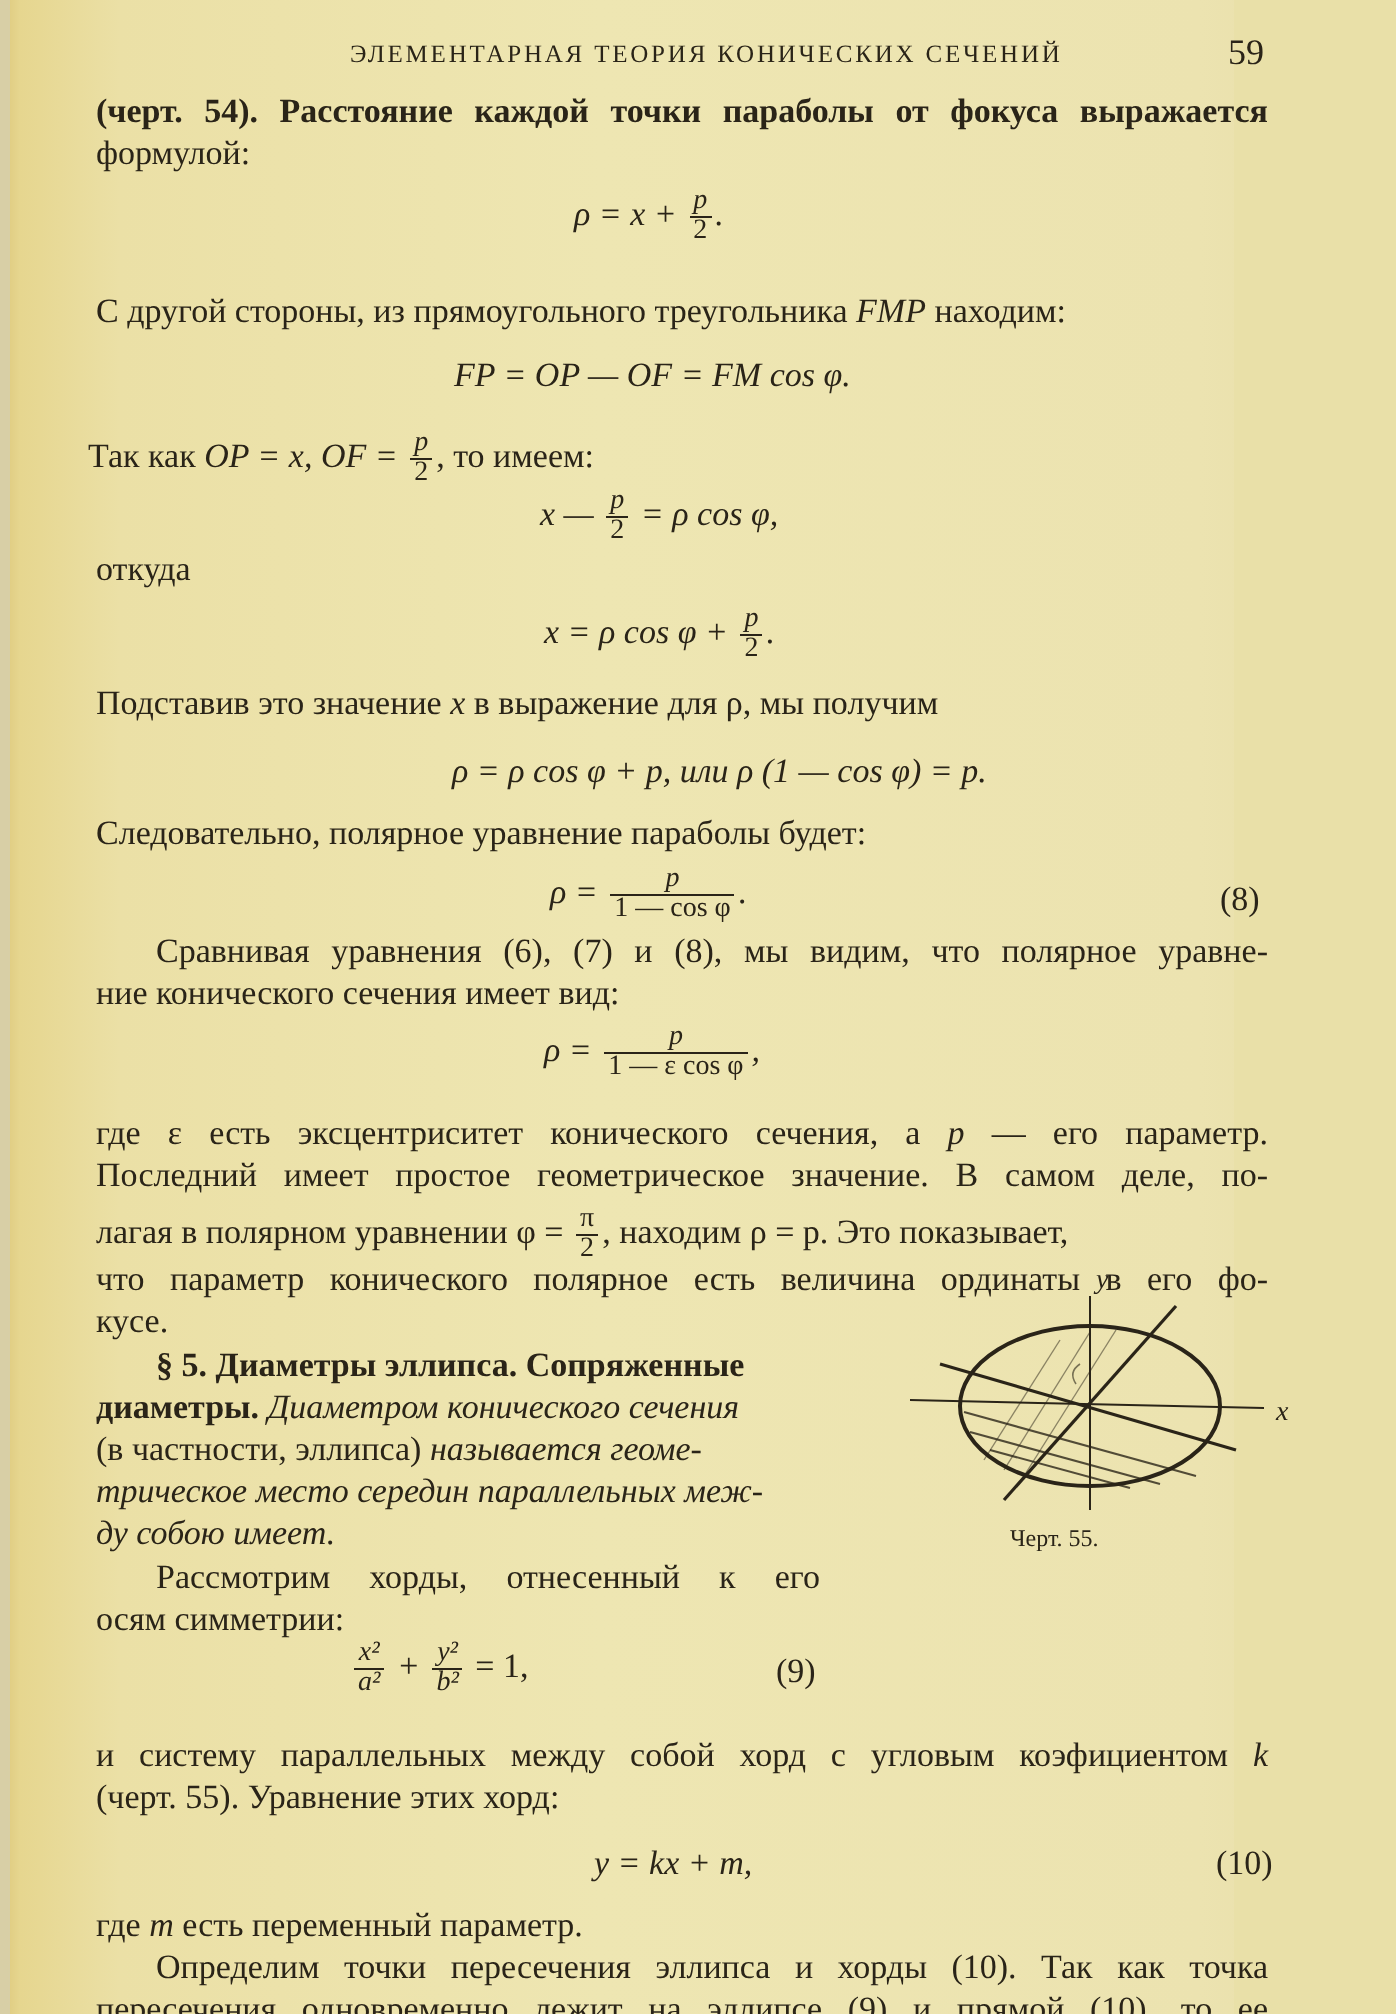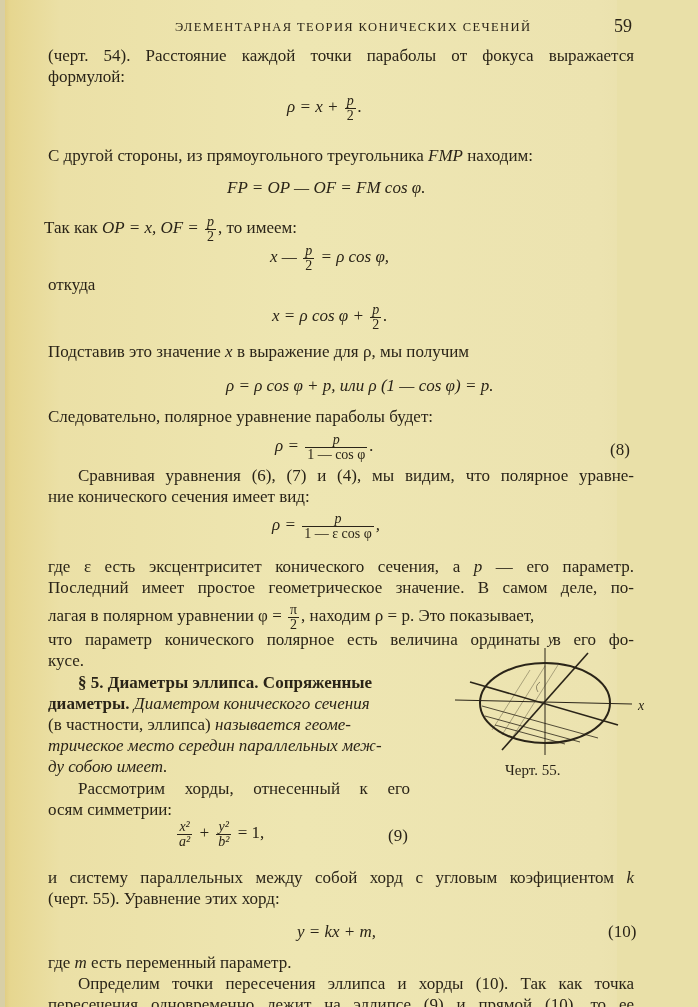--- a/index.html
+++ b/index.html
@@ -18,33 +18,33 @@
   .header { position:absolute; left:175px; top:20px; font-size:12.5px; letter-spacing:1.4px; }
   .pagenum { position:absolute; left:614px; top:16px; font-size:18px; }
   .eq { position:absolute; white-space:nowrap; font-size:17px; font-style:italic; }
   .eqnum { position:absolute; font-size:17px; }
   .frac { display:inline-block; vertical-align:middle; text-align:center; font-size:14px; line-height:14px; margin:0 2px; }
   .frac .num { display:block; padding:0 2px; }
   .frac .den { display:block; border-top:1px solid #2a2418; padding:0 2px; }
   .it { font-style: italic; text-align: center; }
   .up { font-style: normal; }
   .bold { font-weight: bold; }
-  .caption { position:absolute; font-size:15px; }
+  .caption { position:absolute; font-size:12px; }
   .just { text-align: justify; text-align-last: justify; white-space: normal; }
 </style>
 </head>
 <body>
 
 <div class="page">
   <div class="leftstrip"></div>
 
   <div class="header">ЭЛЕМЕНТАРНАЯ ТЕОРИЯ КОНИЧЕСКИХ СЕЧЕНИЙ</div>
   <div class="pagenum">59</div>
 
-  <div class="line just" style="left:48px; top:46px; width:586px;">(черт. 54). Расстояние каждой точки параболы от фокуса выражается</div>
+  <div class="line just" style="left:48px; top:46px; width:586px;font-weight:bold;">(черт. 54). Расстояние каждой точки параболы от фокуса выражается</div>
   <div class="line" style="left:48px; top:67px;">формулой:</div>
 
   <div class="eq" style="left:287px; top:94px;">
     <span>ρ = x + </span><span class="frac"><span class="num">p</span><span class="den up">2</span></span><span>.</span>
   </div>
 
   <div class="line" style="left:48px; top:146px;">
     <span>С другой стороны, из прямоугольного треугольника </span><span class="it">FMP</span><span> находим:</span>
   </div>
   <div class="eq" style="left:227px; top:178px;">FP = OP — OF = FM cos φ.</div>
@@ -63,21 +63,21 @@
   <div class="line" style="left:48px; top:342px;">
     <span>Подставив это значение </span><span class="it">x</span><span> в выражение для ρ, мы получим</span>
   </div>
   <div class="eq" style="left:186px; top:376px;margin-left:40px;">ρ = ρ cos φ + p,  или  ρ (1 — cos φ) = p.</div>
   <div class="line" style="left:48px; top:407px;">Следовательно, полярное уравнение параболы будет:</div>
   <div class="eq" style="left:275px; top:433px;">
     <span>ρ = </span><span class="frac"><span class="num">p</span><span class="den up">1 — cos φ</span></span><span>.</span>
   </div>
   <div class="eqnum" style="left:610px; top:440px;">(8)</div>
 
-  <div class="line just" style="left:78px; top:466px; width:556px;">Сравнивая уравнения (6), (7) и (4), мы видим, что полярное уравне-</div>
+  <div class="line just" style="left:78px; top:466px; width:556px;">Сравнивая уравнения (6), (7) и (8), мы видим, что полярное уравне-</div>
   <div class="line" style="left:48px; top:487px;">ние конического сечения имеет вид:</div>
   <div class="eq" style="left:272px; top:512px;">
     <span>ρ = </span><span class="frac"><span class="num">p</span><span class="den up">1 — ε cos φ</span></span><span>,</span>
   </div>
 
   <div class="line just" style="left:48px; top:578px; width:586px;">Последний имеет простое геометрическое значение. В самом деле, по-</div>
   <div class="line just" style="left:48px; top:557px; width:586px;">
     <span>где ε есть эксцентриситет конического сечения, а </span><span class="it">p</span><span> — его параметр.</span>
   </div>
   <div class="line" style="left:48px; top:603px;">

